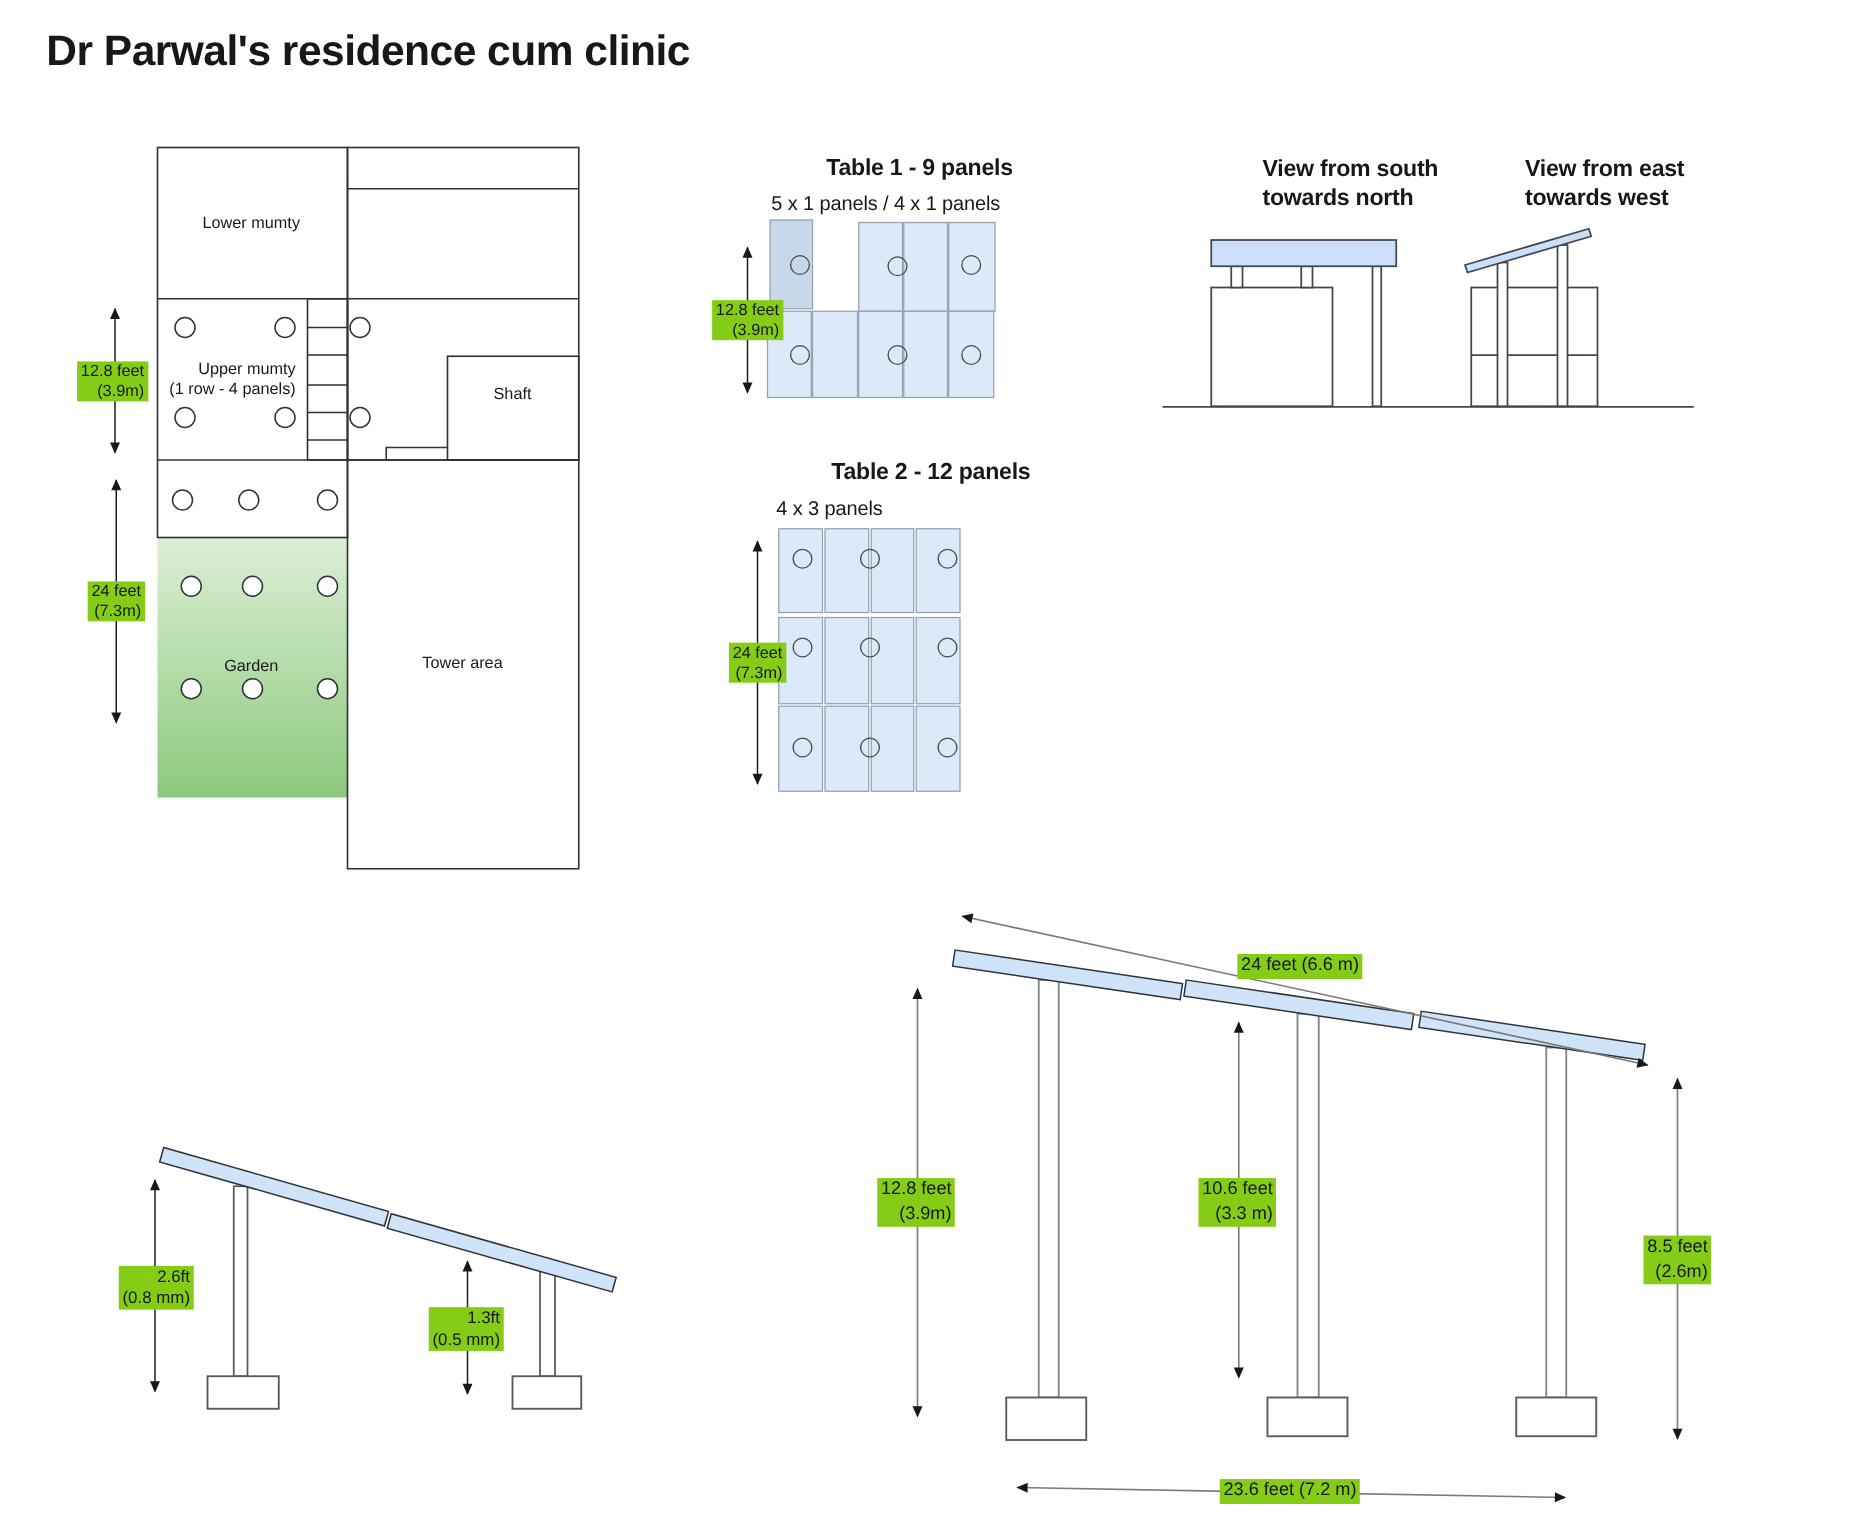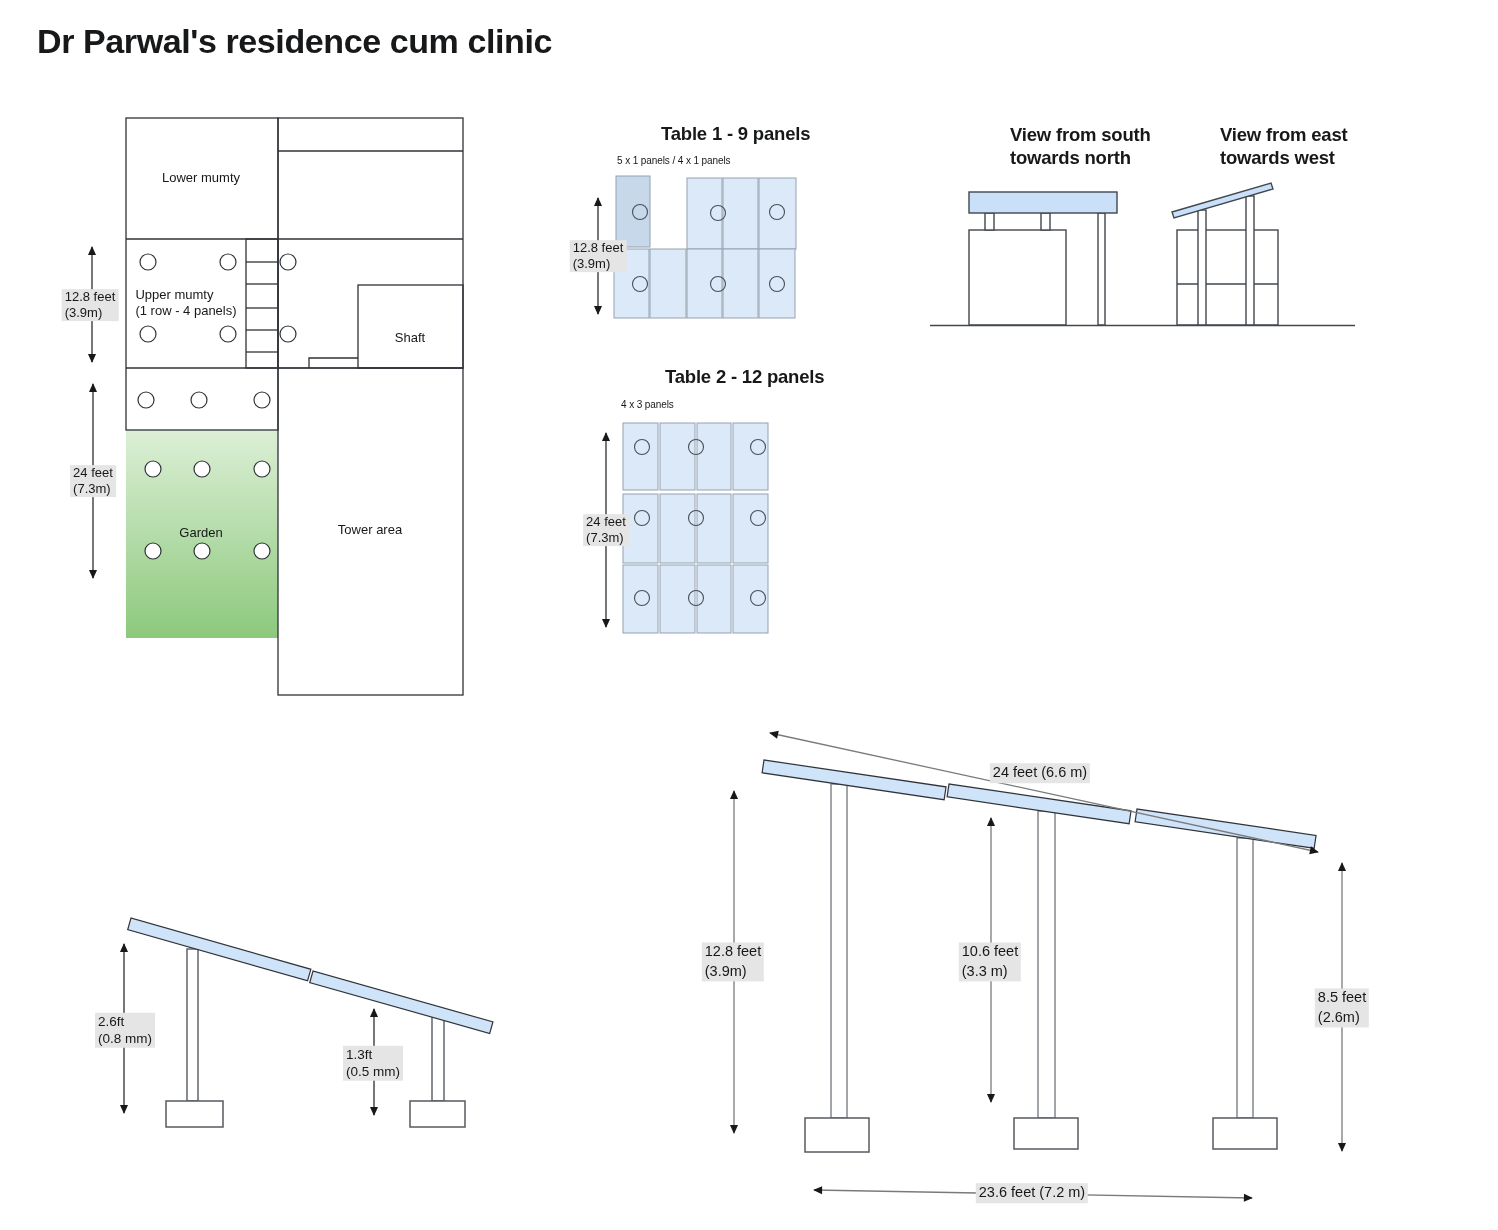--- a/index.html
+++ b/index.html
@@ -1,26 +1,26 @@
 <!DOCTYPE html>
 <html style="--panel-blue: #dce9f8; --panel-blue-dark: #c6d8ea; --panel-stroke: #93a1b0; --view-panel-blue: #c9e0f8; --elevation-panel-blue: #cfe3f9; --garden-green-top: #dcefd6; --garden-green-bottom: #8cc97c; --ink: #17181a; --plan-line: #2f3237;"><head>
 <meta charset="utf-8">
 <style>
   html,body{margin:0;padding:0;background:#fff;}
   #stage{position:relative;width:1498px;height:1230px;background:#fff;overflow:hidden;
          font-family:"Liberation Sans",sans-serif;color:var(--ink,#17181a);}
   #stage svg{position:absolute;left:0;top:0;z-index:2;}
   #garden{position:absolute;z-index:1;left:126px;top:430px;width:152px;height:208px;
           background:linear-gradient(180deg,var(--garden-green-top,#dcefd6),var(--garden-green-bottom,#8cc97c));}
-  .c{position:absolute;z-index:3;transform:translate(-50%,-50%);text-align:left;white-space:pre-line;}
+  .c{position:absolute;z-index:3;transform:translate(-50%,-50%);text-align:right;white-space:pre-line;}
   .l{position:absolute;z-index:3;white-space:pre-line;}
-  .bg{background:#e5e5e5;padding:0 3px;}
+  .bg{background:#84cc16;padding:0 3px;}
   .h1{font-size:34px;font-weight:700;letter-spacing:-0.4px;}
   .h2{font-size:18.5px;font-weight:700;letter-spacing:-0.2px;line-height:1.22;margin-left:44px;}
-  .sub{font-size:10px;letter-spacing:-0.1px;text-align:center;}
+  .sub{font-size:16px;letter-spacing:-0.1px;text-align:center;}
   .f13{font-size:13px;line-height:1.22;}
   .f13d{font-size:13.5px;line-height:1.28;}
   .f14{font-size:14.5px;line-height:1.35;}
   
   .pl{stroke:var(--plan-line,#2f3237);stroke-width:1.3;fill:none;}
   .pc{stroke:var(--plan-line,#2f3237);stroke-width:1.2;fill:#fff;}
   .tp{fill:var(--panel-blue,#dce9f8);stroke:var(--panel-stroke,#93a1b0);stroke-width:1;}
   .tpd{fill:var(--panel-blue-dark,#c6d8ea);}
   .tc{stroke:#4a4f55;stroke-width:1.1;fill:none;}
   .vs{stroke:#41474e;stroke-width:1.4;fill:none;}
@@ -184,21 +184,21 @@
       <line class="dimg" x1="1342" y1="863" x2="1342" y2="1151"></line>
       <line class="dimg" x1="814" y1="1190" x2="1252" y2="1198"></line>
     </g>
   </svg>
 
   <div class="l h1" style="left:37px;top:22px">Dr Parwal's residence cum clinic</div>
 
   <div class="c f13" style="left:201px;top:178px">Lower mumty</div>
   <div class="c f13" style="left:186px;top:303px">Upper mumty
 (1 row - 4 panels)</div>
-  <div class="c f13" style="left:410px;top:338px">Shaft</div>
+  <div class="c f13" style="left:410px;top:315px">Shaft</div>
   <div class="c f13" style="left:201px;top:533px">Garden</div>
   <div class="c f13" style="left:370px;top:530px">Tower area</div>
   <div class="c f13 bg" style="left:90px;top:305px">12.8 feet
 (3.9m)</div>
   <div class="c f13 bg" style="left:93px;top:481px">24 feet
 (7.3m)</div>
 
   <div class="l h2" style="left:617px;top:123px">Table 1 - 9 panels</div>
   <div class="l sub" style="left:617px;top:155px">5 x 1 panels / 4 x 1 panels</div>
   <div class="c f13 bg" style="left:598px;top:256px">12.8 feet

